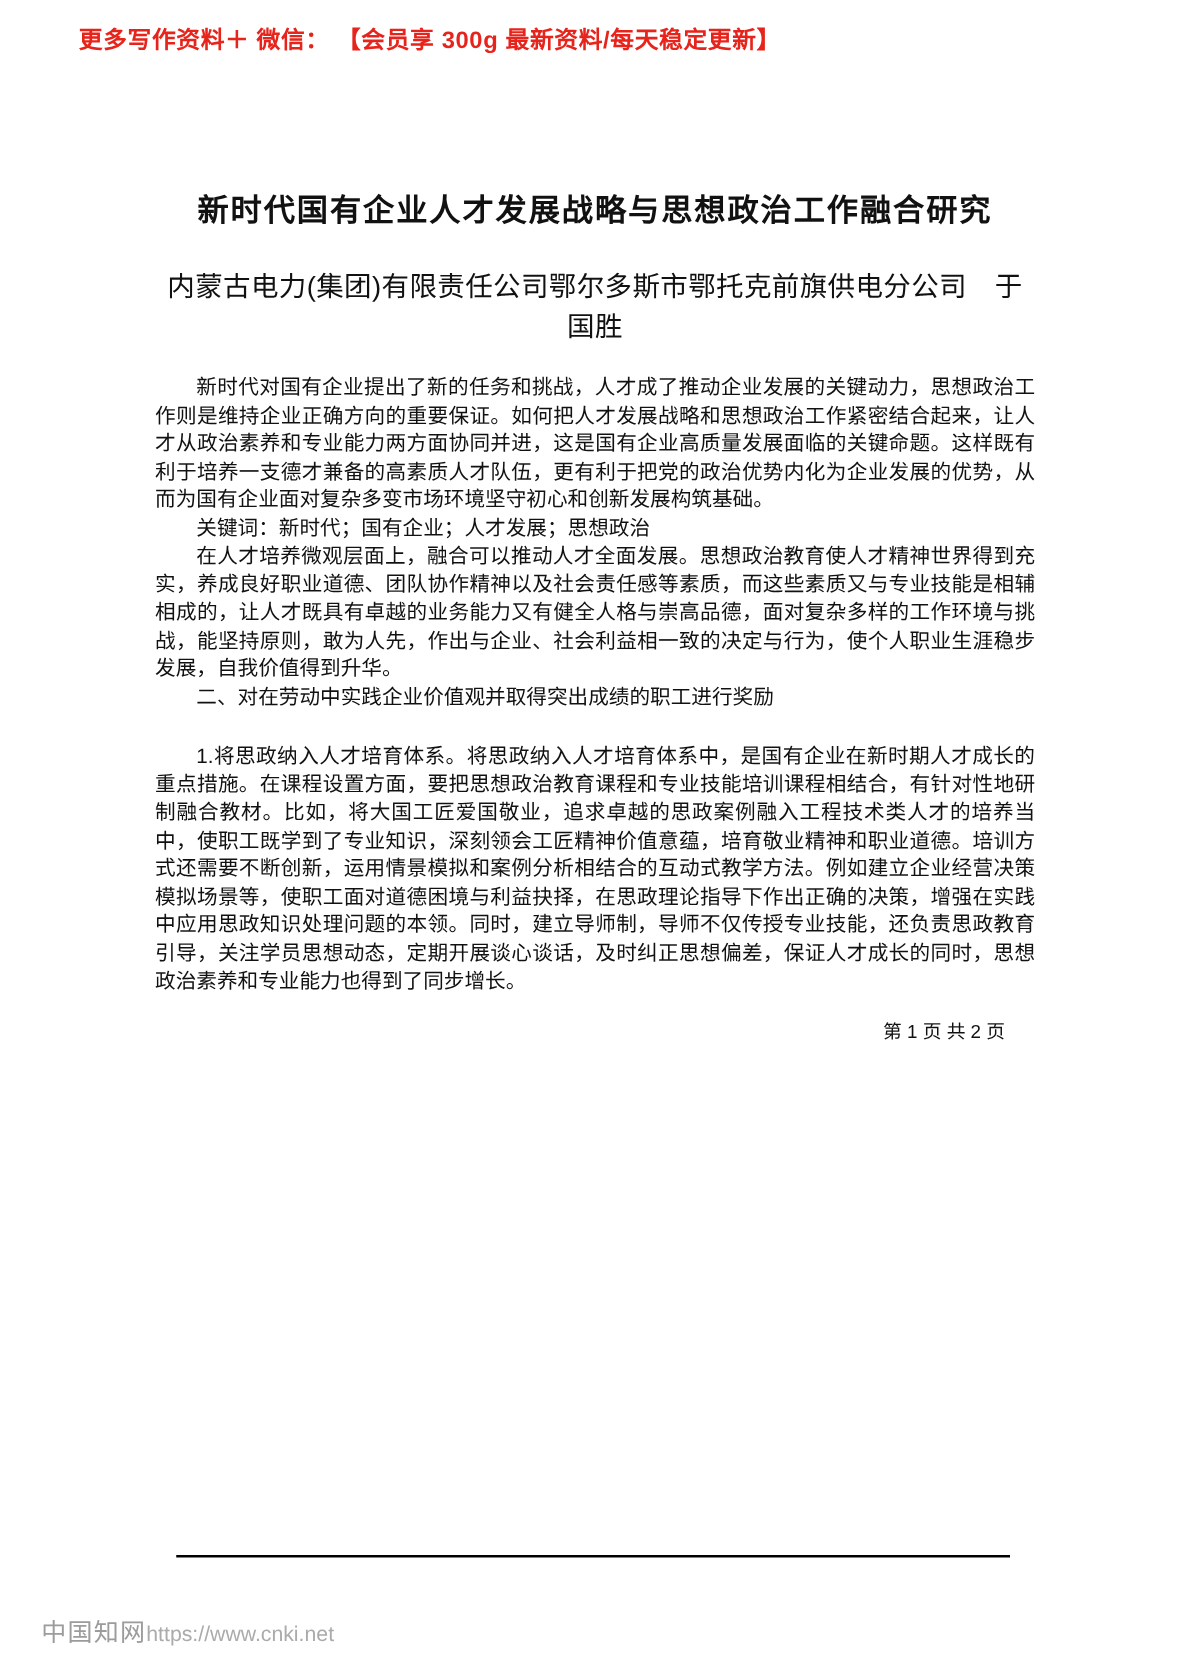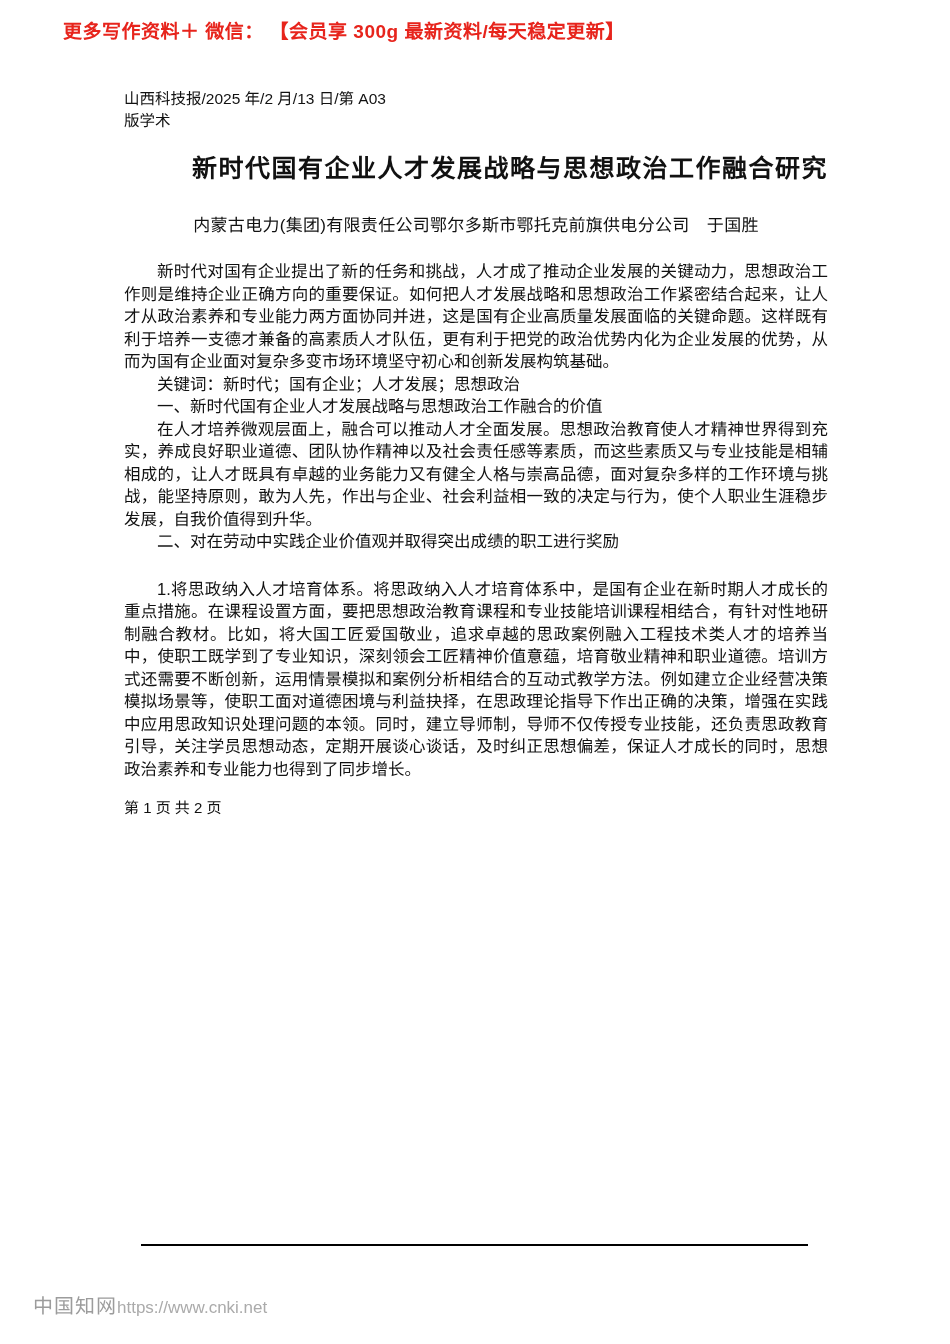--- a/index.html
+++ b/index.html
@@ -32,46 +32,46 @@
     line-height: 22px;
   }
   .content {
     position: absolute;
     left: 124px;
     top: 148px;
     width: 704px;
   }
   .article-title {
     margin: 0;
-    text-align: right;
+    text-align: center;
     font-size: 25px;
     font-weight: bold;
     letter-spacing: 1.5px;
   }
   .article-author {
     margin: 27px 0 0 0;
     text-align: center;
-    font-size: 17px;
+    font-size: 22px;
     letter-spacing: 0.3px;
   }
   .body-text {
     margin-top: 24px;
     font-size: 16.5px;
     line-height: 22.5px;
     text-align: justify;
   }
   .para {
     margin: 0;
     text-indent: 2em;
   }
   .para.gap-before { margin-top: 25px; }
   .page-indicator {
     margin-top: 16px;
     padding-right: 24px;
-    text-align: left;
+    text-align: right;
     font-size: 15px;
   }
   .divider {
     position: absolute;
     left: 141px;
     top: 1244px;
     width: 667px;
     height: 2px;
     background: #000000;
   }
@@ -92,35 +92,30 @@
     color: #ababab;
   }
 </style>
 </head>
 <body>
 
 <div class="page">
 
   <div class="promo" style="color:#e7241c">更多写作资料＋ 微信： 【会员享 300g 最新资料/每天稳定更新】</div>
 
-  <div class="source-info">
-    <div>山西科技报/2025 年/2 月/13 日/第 A03</div>
-    <div>版学术</div>
-  </div>
 
   <div class="content">
 
     <h1 class="article-title">新时代国有企业人才发展战略与思想政治工作融合研究</h1>
 
     <div class="article-author">内蒙古电力(集团)有限责任公司鄂尔多斯市鄂托克前旗供电分公司　于国胜</div>
 
     <div class="body-text">
       <p class="para">新时代对国有企业提出了新的任务和挑战，人才成了推动企业发展的关键动力，思想政治工作则是维持企业正确方向的重要保证。如何把人才发展战略和思想政治工作紧密结合起来，让人才从政治素养和专业能力两方面协同并进，这是国有企业高质量发展面临的关键命题。这样既有利于培养一支德才兼备的高素质人才队伍，更有利于把党的政治优势内化为企业发展的优势，从而为国有企业面对复杂多变市场环境坚守初心和创新发展构筑基础。</p>
       <p class="para">关键词：新时代；国有企业；人才发展；思想政治</p>
-      <p class="para">一、新时代国有企业人才发展战略与思想政治工作融合的价值</p>
       <p class="para">在人才培养微观层面上，融合可以推动人才全面发展。思想政治教育使人才精神世界得到充实，养成良好职业道德、团队协作精神以及社会责任感等素质，而这些素质又与专业技能是相辅相成的，让人才既具有卓越的业务能力又有健全人格与崇高品德，面对复杂多样的工作环境与挑战，能坚持原则，敢为人先，作出与企业、社会利益相一致的决定与行为，使个人职业生涯稳步发展，自我价值得到升华。</p>
       <p class="para">二、对在劳动中实践企业价值观并取得突出成绩的职工进行奖励</p>
       <p class="para gap-before">1.将思政纳入人才培育体系。将思政纳入人才培育体系中，是国有企业在新时期人才成长的重点措施。在课程设置方面，要把思想政治教育课程和专业技能培训课程相结合，有针对性地研制融合教材。比如，将大国工匠爱国敬业，追求卓越的思政案例融入工程技术类人才的培养当中，使职工既学到了专业知识，深刻领会工匠精神价值意蕴，培育敬业精神和职业道德。培训方式还需要不断创新，运用情景模拟和案例分析相结合的互动式教学方法。例如建立企业经营决策模拟场景等，使职工面对道德困境与利益抉择，在思政理论指导下作出正确的决策，增强在实践中应用思政知识处理问题的本领。同时，建立导师制，导师不仅传授专业技能，还负责思政教育引导，关注学员思想动态，定期开展谈心谈话，及时纠正思想偏差，保证人才成长的同时，思想政治素养和专业能力也得到了同步增长。</p>
     </div>
 
     <div class="page-indicator">第 1 页 共 2 页</div>
 
   </div>
 
   <div class="divider"></div>

